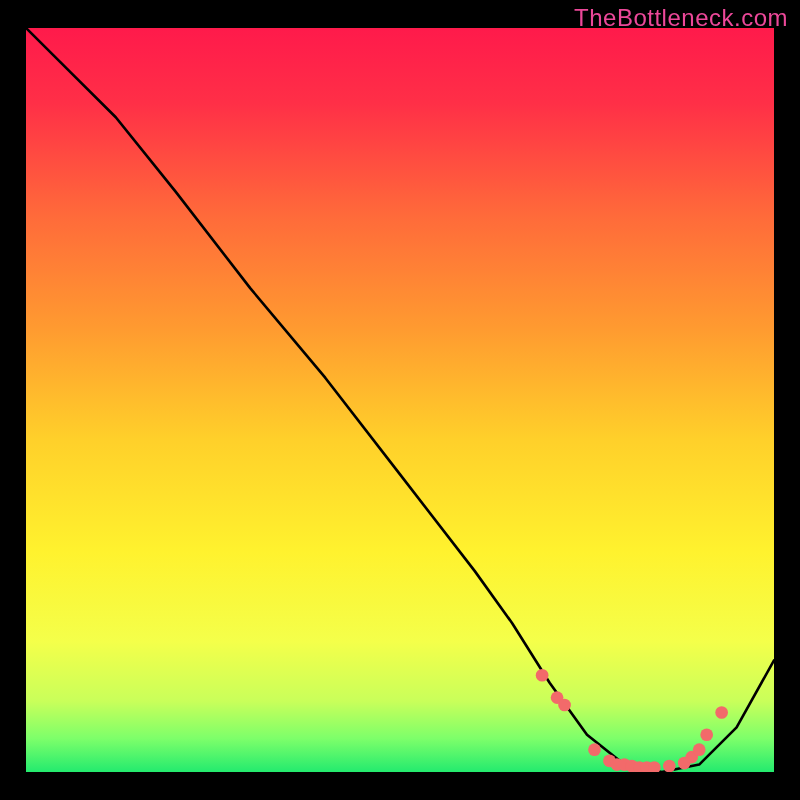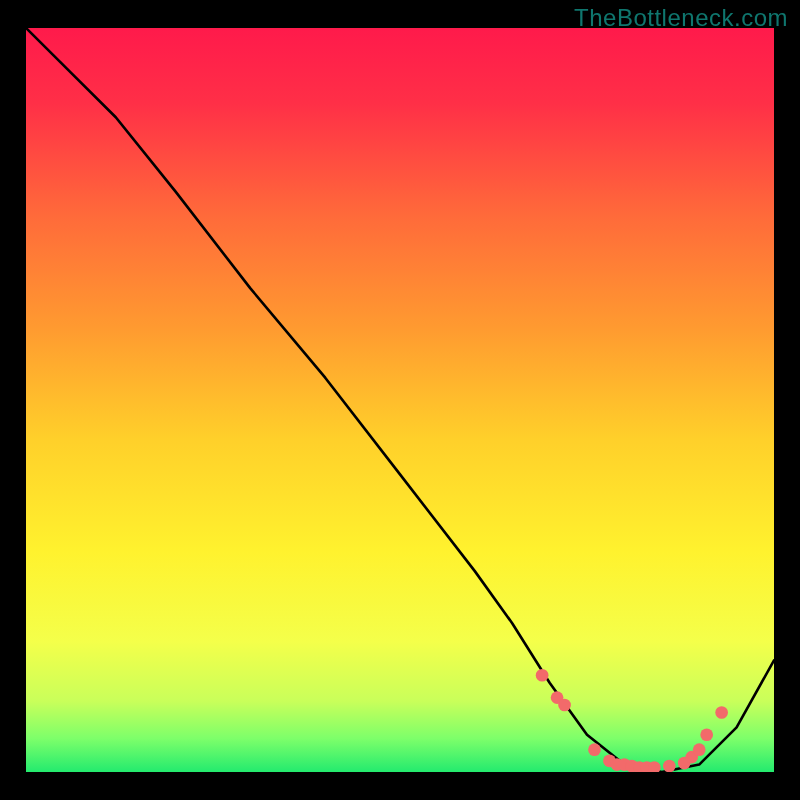--- a/index.html
+++ b/index.html
@@ -14,21 +14,21 @@
   .frame {
     position: relative;
     width: 800px;
     height: 800px;
     background: #000;
   }
   .watermark {
     position: absolute;
     top: 4px;
     right: 12px;
-    color: #0f766e;
+    color: #ec4899;
     font-size: 24px;
     font-weight: 500;
     letter-spacing: 0.5px;
     z-index: 5;
   }
   .plot {
     position: absolute;
     left: 26px;
     top: 28px;
     width: 748px;

